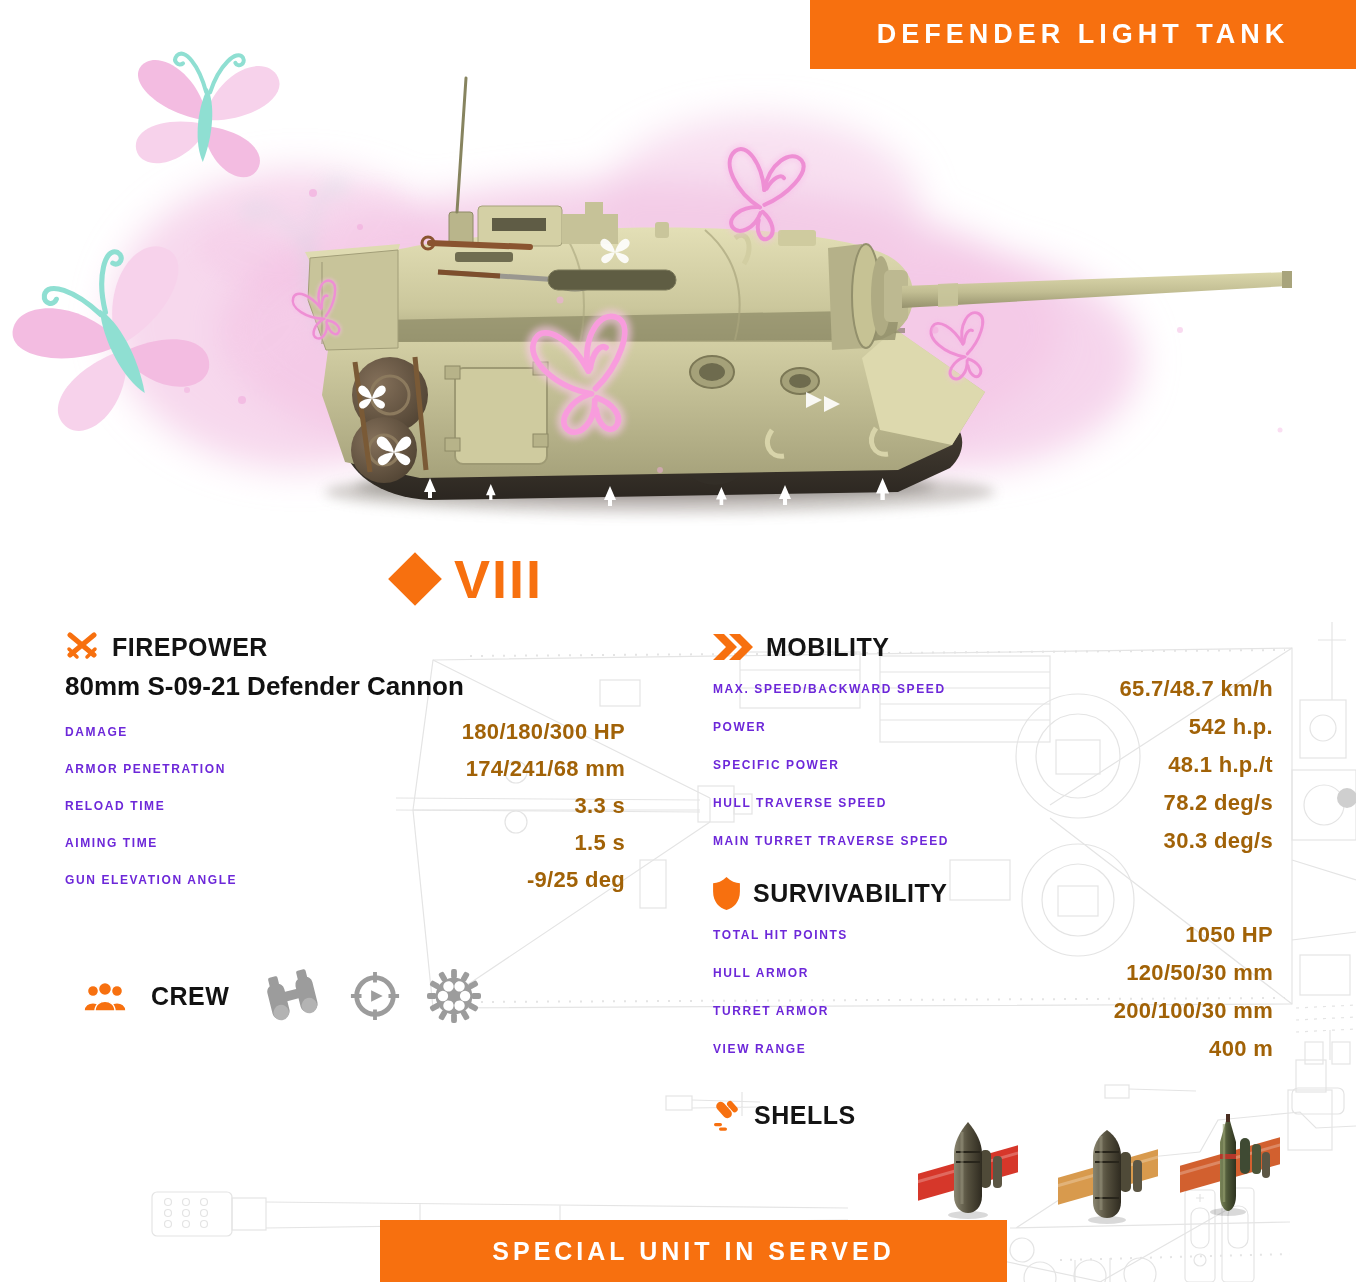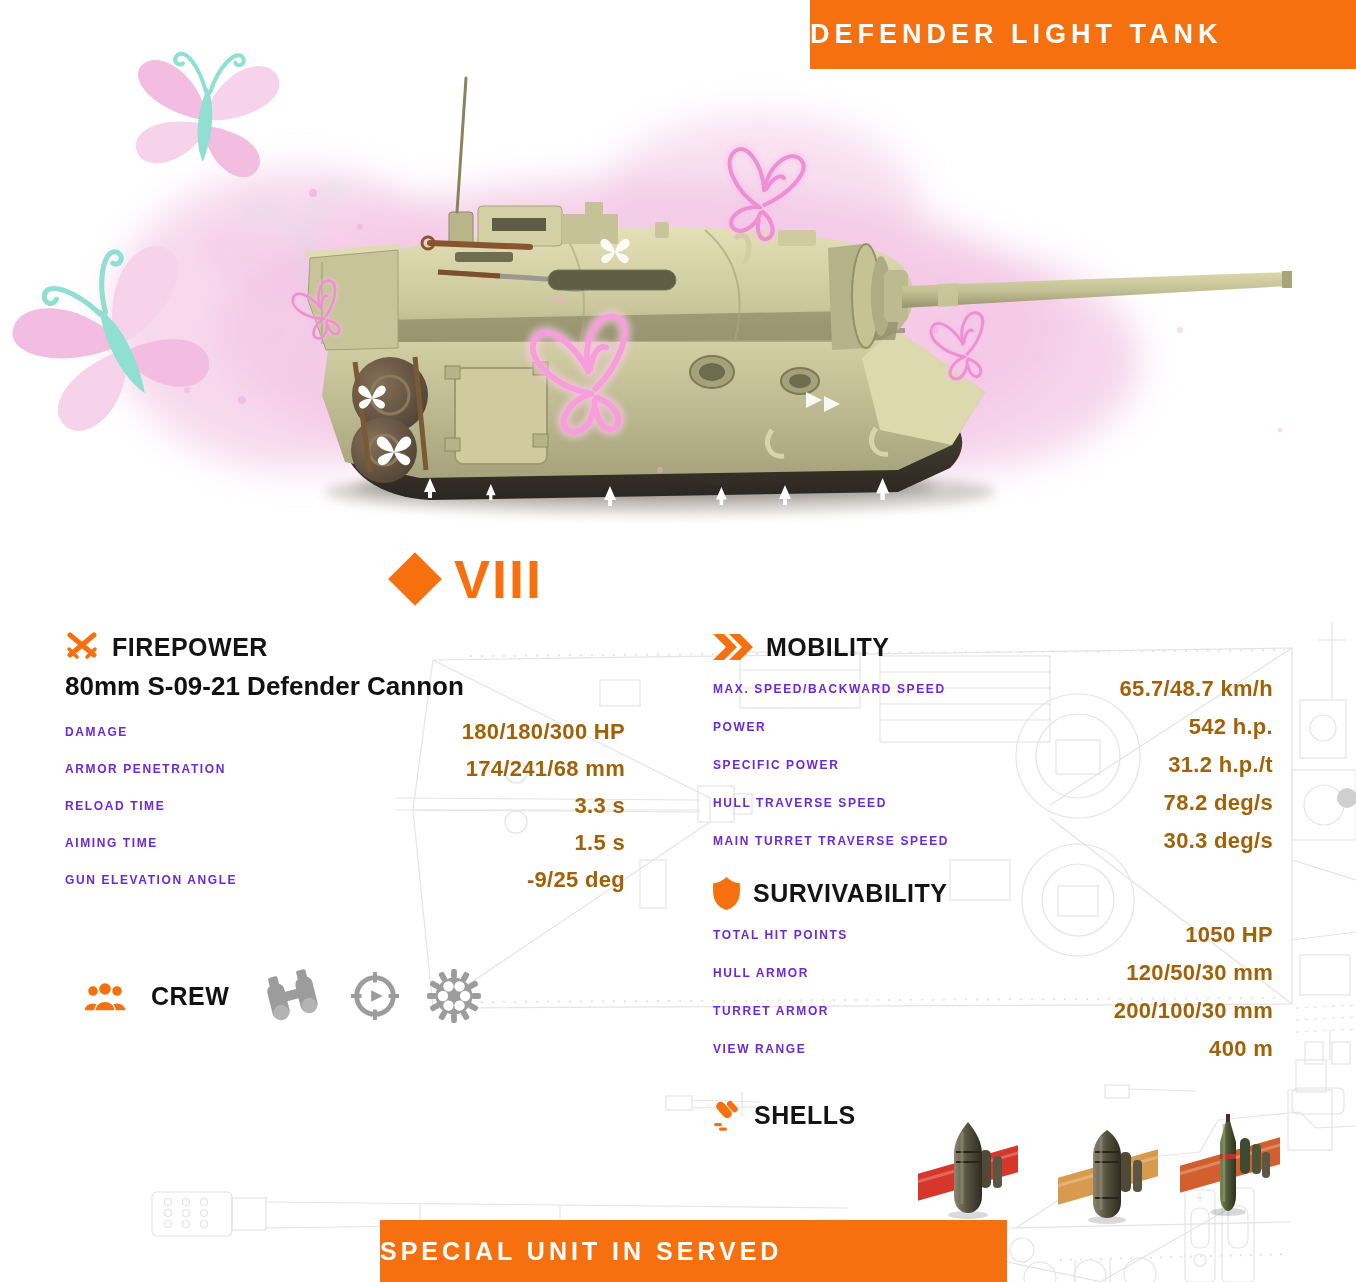--- a/index.html
+++ b/index.html
@@ -1,21 +1,21 @@
 <!DOCTYPE html>
 <html><head>
 <meta charset="utf-8">
 <style>
   html,body{margin:0;padding:0;background:#ffffff;}
   .page{position:relative;width:1356px;height:1282px;background:#fff;overflow:hidden;
         font-family:"Liberation Sans", sans-serif;color:#121212;}
   :root{--accent:#F7700F;}
 
   
-  .banner{position:absolute;background:var(--accent);color:#fff;display:flex;align-items:center;justify-content:flex-start;font-weight:bold;}
+  .banner{position:absolute;background:var(--accent);color:#fff;display:flex;align-items:center;justify-content:center;font-weight:bold;}
   .banner.top{left:810px;top:0;width:546px;height:69px;font-size:27px;letter-spacing:5px;}
   .banner.bottom{left:380px;top:1220px;width:627px;height:62px;font-size:25px;letter-spacing:4px;}
 
   
   .title-row{position:absolute;left:396px;top:546px;height:66px;display:flex;align-items:center;gap:16px;white-space:nowrap;}
   .diamond{width:38px;height:38px;background:var(--accent);transform:rotate(45deg);margin-right:4px;}
   .tier{font-size:54px;font-weight:bold;color:var(--accent);letter-spacing:2px;}
   .tank-name{font-size:54px;font-weight:bold;color:#151515;letter-spacing:-1px;}
 
   
@@ -437,21 +437,21 @@
       <div class="stat-row">
         <span class="stat-label">MAX. SPEED/BACKWARD SPEED</span>
         <span class="stat-value">65.7/48.7 km/h</span>
       </div>
       <div class="stat-row">
         <span class="stat-label">POWER</span>
         <span class="stat-value">542 h.p.</span>
       </div>
       <div class="stat-row">
         <span class="stat-label">SPECIFIC POWER</span>
-        <span class="stat-value">31.2 h.p./t</span>
+        <span class="stat-value">48.1 h.p./t</span>
       </div>
       <div class="stat-row">
         <span class="stat-label">HULL TRAVERSE SPEED</span>
         <span class="stat-value">78.2 deg/s</span>
       </div>
       <div class="stat-row">
         <span class="stat-label">MAIN TURRET TRAVERSE SPEED</span>
         <span class="stat-value">30.3 deg/s</span>
       </div>
     </div>

